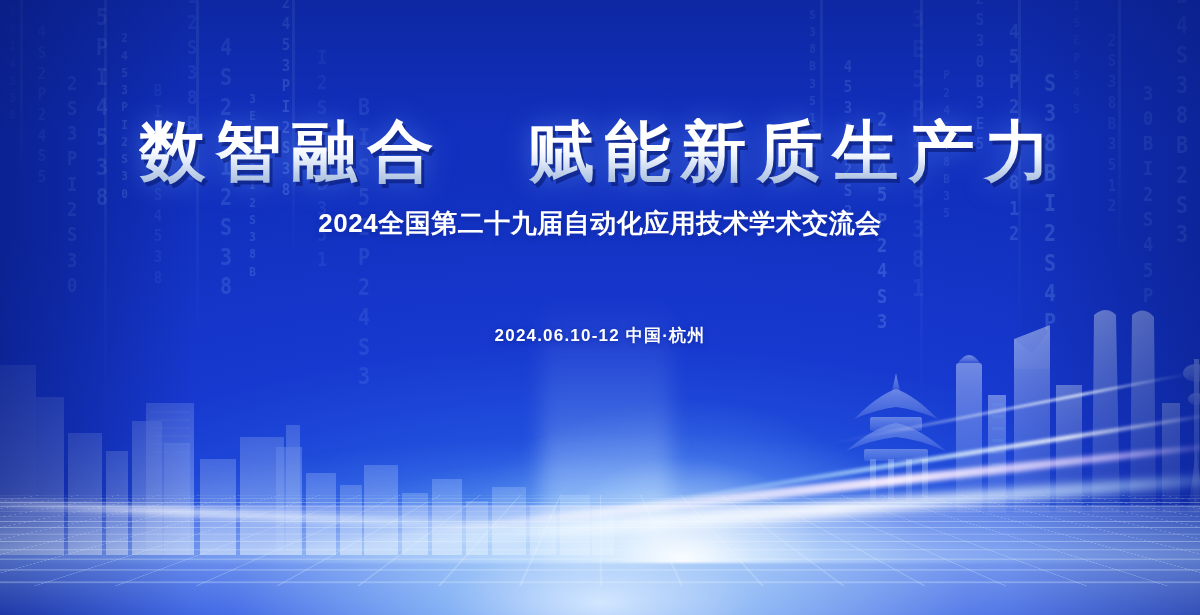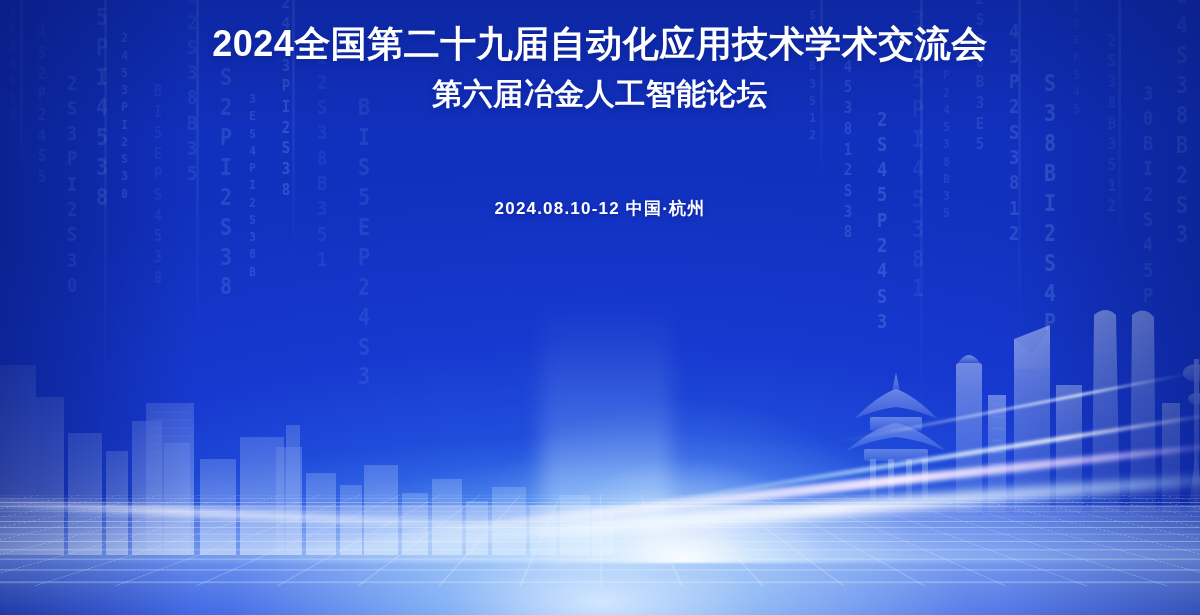--- a/index.html
+++ b/index.html
@@ -166,21 +166,21 @@
     filter: drop-shadow(3px 4px 0 rgba(9,28,120,.65)) drop-shadow(0 0 14px rgba(130,180,255,.35));
   }
 
   .sub-line {
     color: #ffffff;
     font-weight: 700;
     line-height: 1;
     white-space: pre;
     text-shadow: 0 2px 6px rgba(8,26,120,.45);
   }
-  .sub-1 { margin-top: 26px; font-size: 36px; letter-spacing: .5px; }
+  .sub-1 { margin-top: 26px; font-size: 26px; letter-spacing: .5px; }
   .sub-2 { margin-top: 17px; font-size: 31px; letter-spacing: .2px; }
   .sub-3 { margin-top: 17px; font-size: 30px; letter-spacing: .5px; }
 
   .date-line {
     margin-top: 88px;
     color: #ffffff;
     font-size: 17px;
     font-weight: 700;
     letter-spacing: 1.2px;
     white-space: pre;
@@ -342,18 +342,18 @@
   <div class="floor"></div>
   <div class="floor-tint"></div>
 
   <div class="streak streak-d"></div>
   <div class="streak streak-b"></div>
   <div class="streak streak-a"></div>
   <div class="streak streak-c"></div>
   <div class="streak streak-e"></div>
 
   <div class="content">
+    <div class="main-title">数智融合   赋能新质生产力</div>
     <div class="sub-line sub-1">2024全国第二十九届自动化应用技术学术交流会</div>
-    <div class="sub-line sub-3">第六届冶金人工智能论坛</div>
-    <div class="date-line">2024.08.10-12 中国·杭州</div>
+    <div class="date-line">2024.06.10-12 中国·杭州</div>
   </div>
 
 </div>
 
 </body></html>

